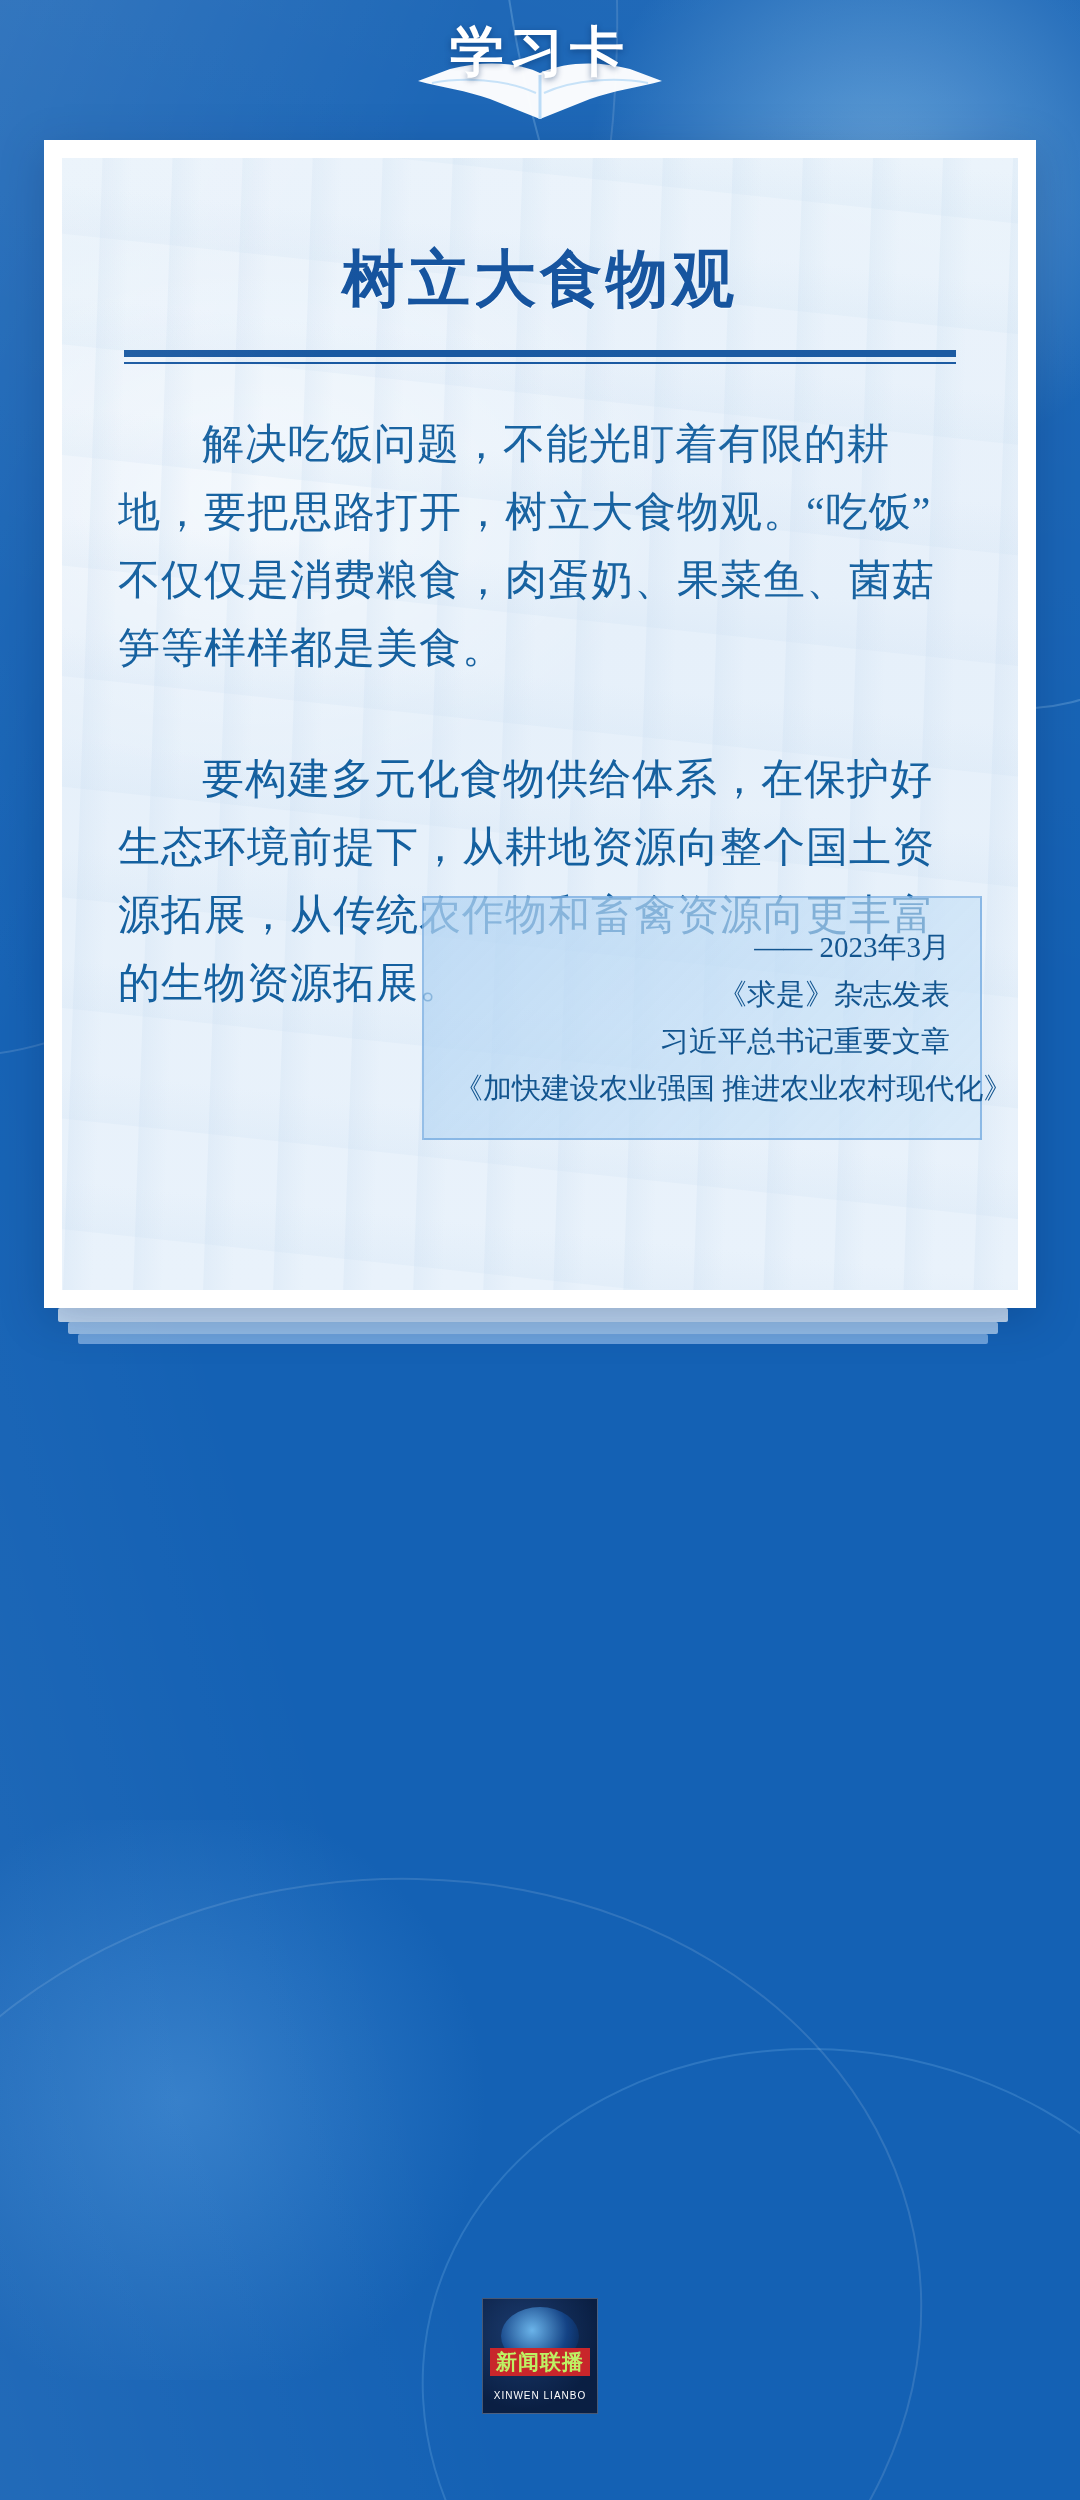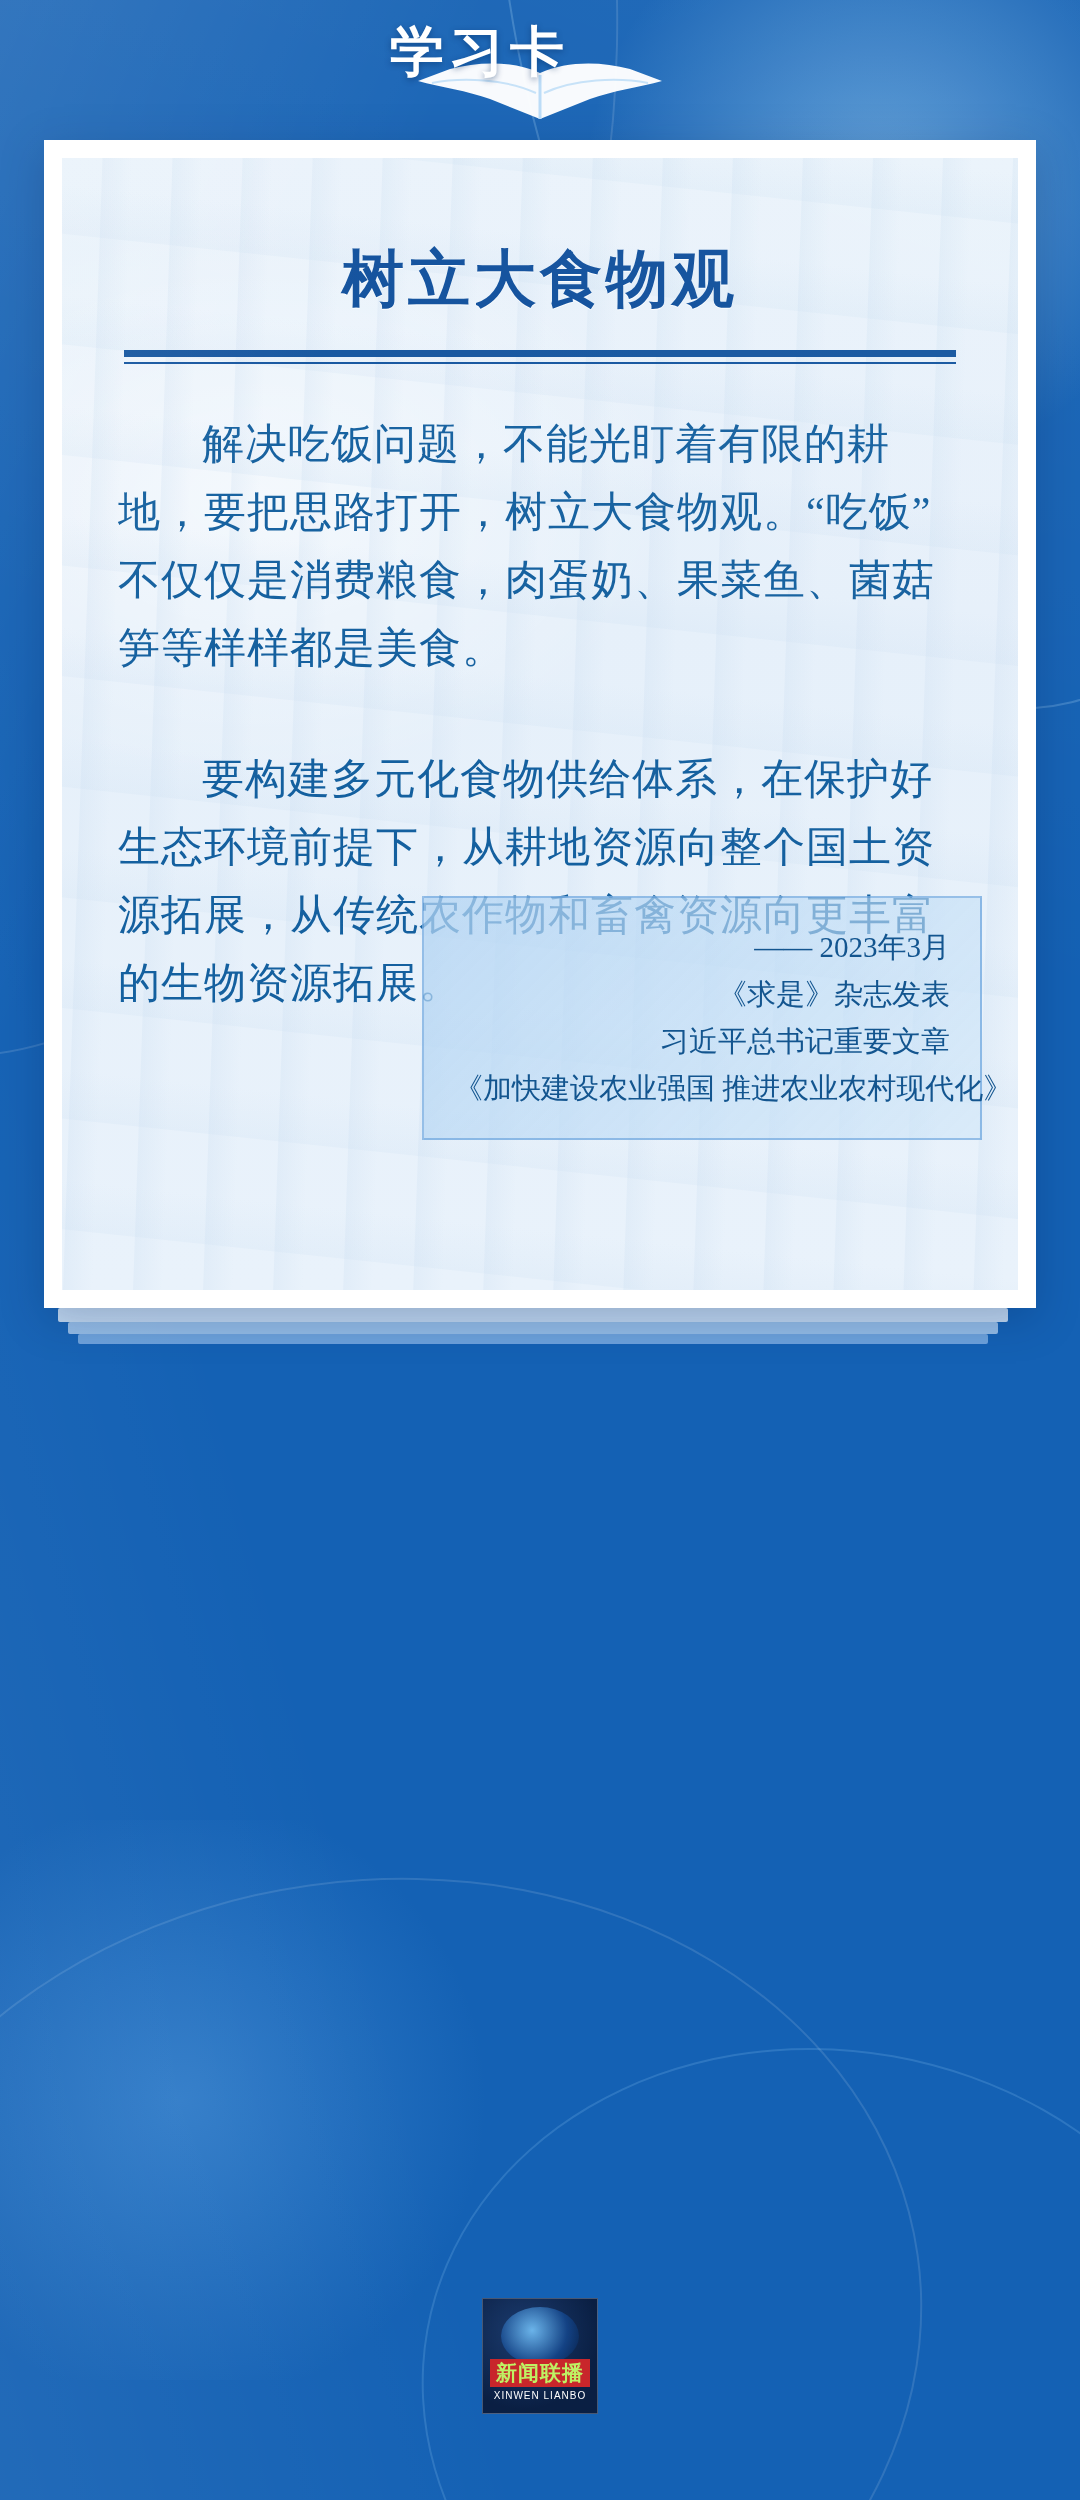--- a/index.html
+++ b/index.html
@@ -69,21 +69,21 @@
     display: flex;
     align-items: center;
     justify-content: center;
   }
   .logo-wrap {
     position: relative;
     width: 300px;
     height: 104px;
     display: flex;
     flex-direction: column;
-    align-items: flex-start;
+    align-items: center;
     justify-content: flex-start;
   }
   .logo-text {
     color: #ffffff;
     font-size: 54px;
     font-weight: bold;
     letter-spacing: 6px;
     line-height: 1;
     text-shadow: 0 2px 6px rgba(0,40,90,0.45);
     font-family: "Liberation Serif", "DejaVu Serif", serif;
@@ -252,21 +252,21 @@
     padding: 2px 6px;
     line-height: 1.15;
     z-index: 2;
     font-family: "Liberation Sans", sans-serif;
   }
   .badge-en {
     position: relative;
     color: #ffffff;
     font-size: 10px;
     letter-spacing: 1px;
-    margin-top: 3px;
+    margin-top: 14px;
     z-index: 2;
     font-family: "Liberation Sans", sans-serif;
   }
 </style>
 </head>
 <body>
 
 <div class="poster">
 
   <div class="swoosh sw1"></div>

